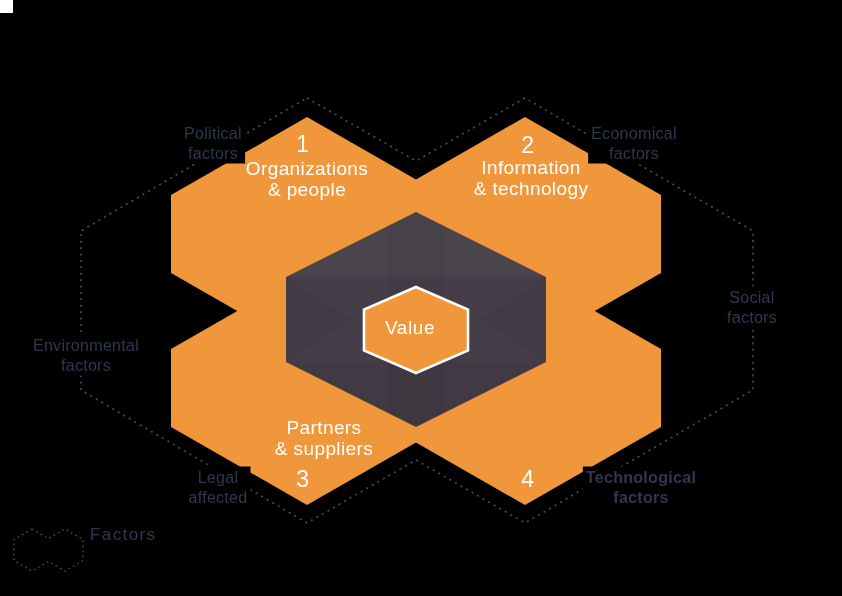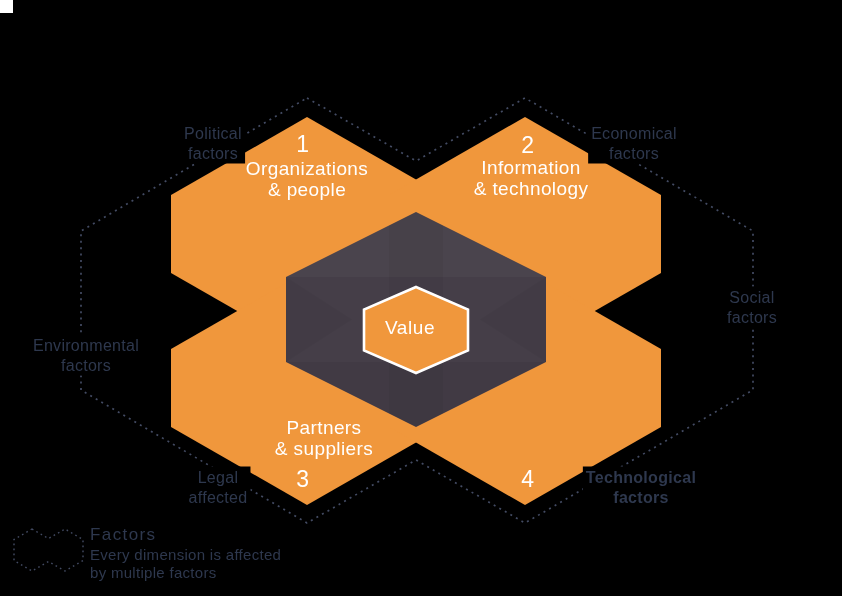--- a/index.html
+++ b/index.html
@@ -107,16 +107,14 @@
   <div class="lbl factor-label" style="left:86px;top:307px;margin-top:48px;">Environmental
 factors</div>
   <div class="lbl factor-label" style="left:752px;top:307px;">Social
 factors</div>
   <div class="lbl factor-label" style="left:218px;top:487px;">Legal
 affected</div>
   <div class="lbl factor-label" style="left:641px;top:487px;font-weight:bold;">Technological
 factors</div>
 
   <div class="legend-heading">Factors</div>
-  <div class="legend-desc">Every dimension is affected
-by multiple factors</div>
 
 </div>
 
 </body></html>

